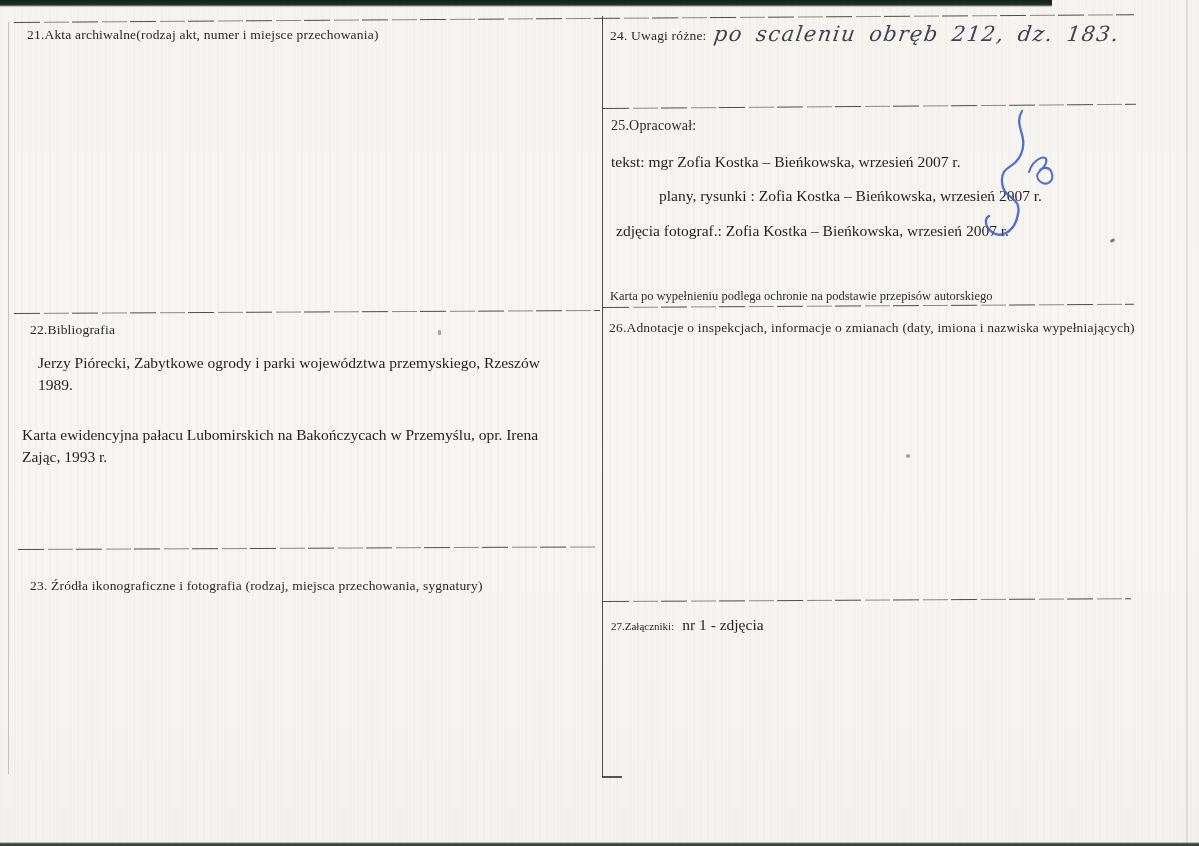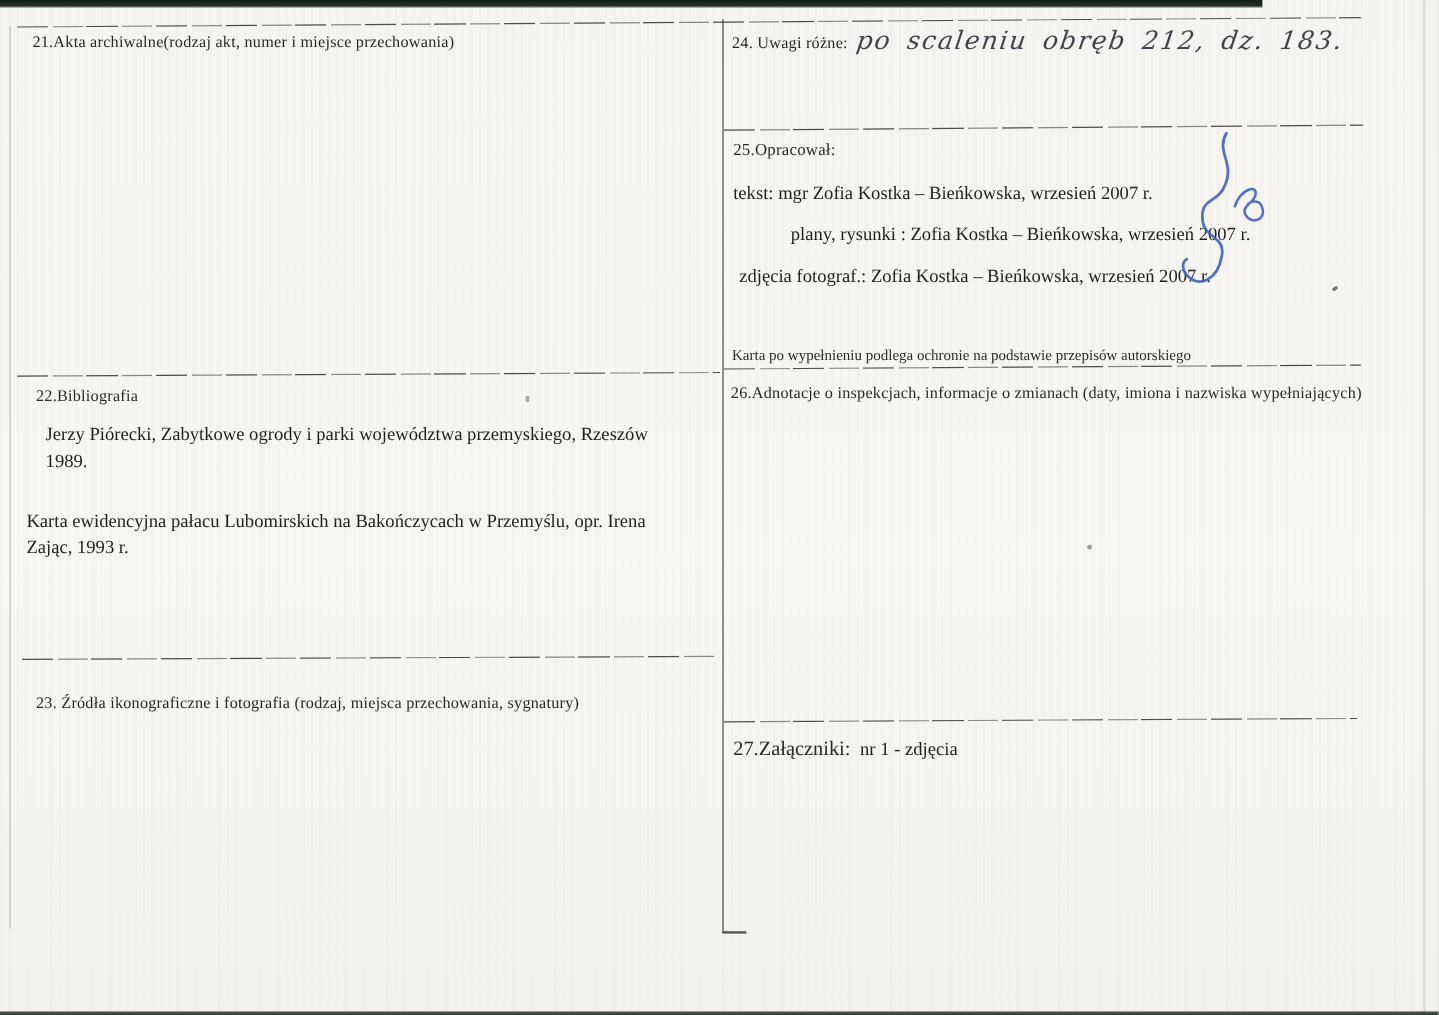--- a/index.html
+++ b/index.html
@@ -8,21 +8,21 @@
     background:#f6f5f2;
     background-image:
       repeating-linear-gradient(90deg, rgba(0,0,0,0.012) 0 2px, rgba(0,0,0,0) 2px 7px),
       linear-gradient(180deg, #f5f4f1 0%, #f7f6f3 55%, #f3f2ef 100%);
     overflow:hidden;
     font-family:"Liberation Serif", serif;
     color:#26241f;
   }
   .abs { position:absolute; }
   .label { font-size:13.5px; white-space:nowrap; letter-spacing:0.2px; color:#2b2925; }
-  .small-label { font-size:17px; white-space:nowrap; color:#2b2925; }
+  .small-label { font-size:11px; white-space:nowrap; color:#2b2925; }
   .body-text { font-size:15.5px; line-height:22px; color:#211f1b; }
   .hline {
     position:absolute; height:1px;
     background-image: repeating-linear-gradient(90deg,
       rgba(48,47,43,0.85) 0 26px, rgba(48,47,43,0) 26px 30px,
       rgba(48,47,43,0.55) 30px 55px, rgba(48,47,43,0) 55px 58px);
     transform-origin:left center;
   }
   .vline { position:absolute; width:1px; background:rgba(44,43,40,0.82); }
   .handwrite {

